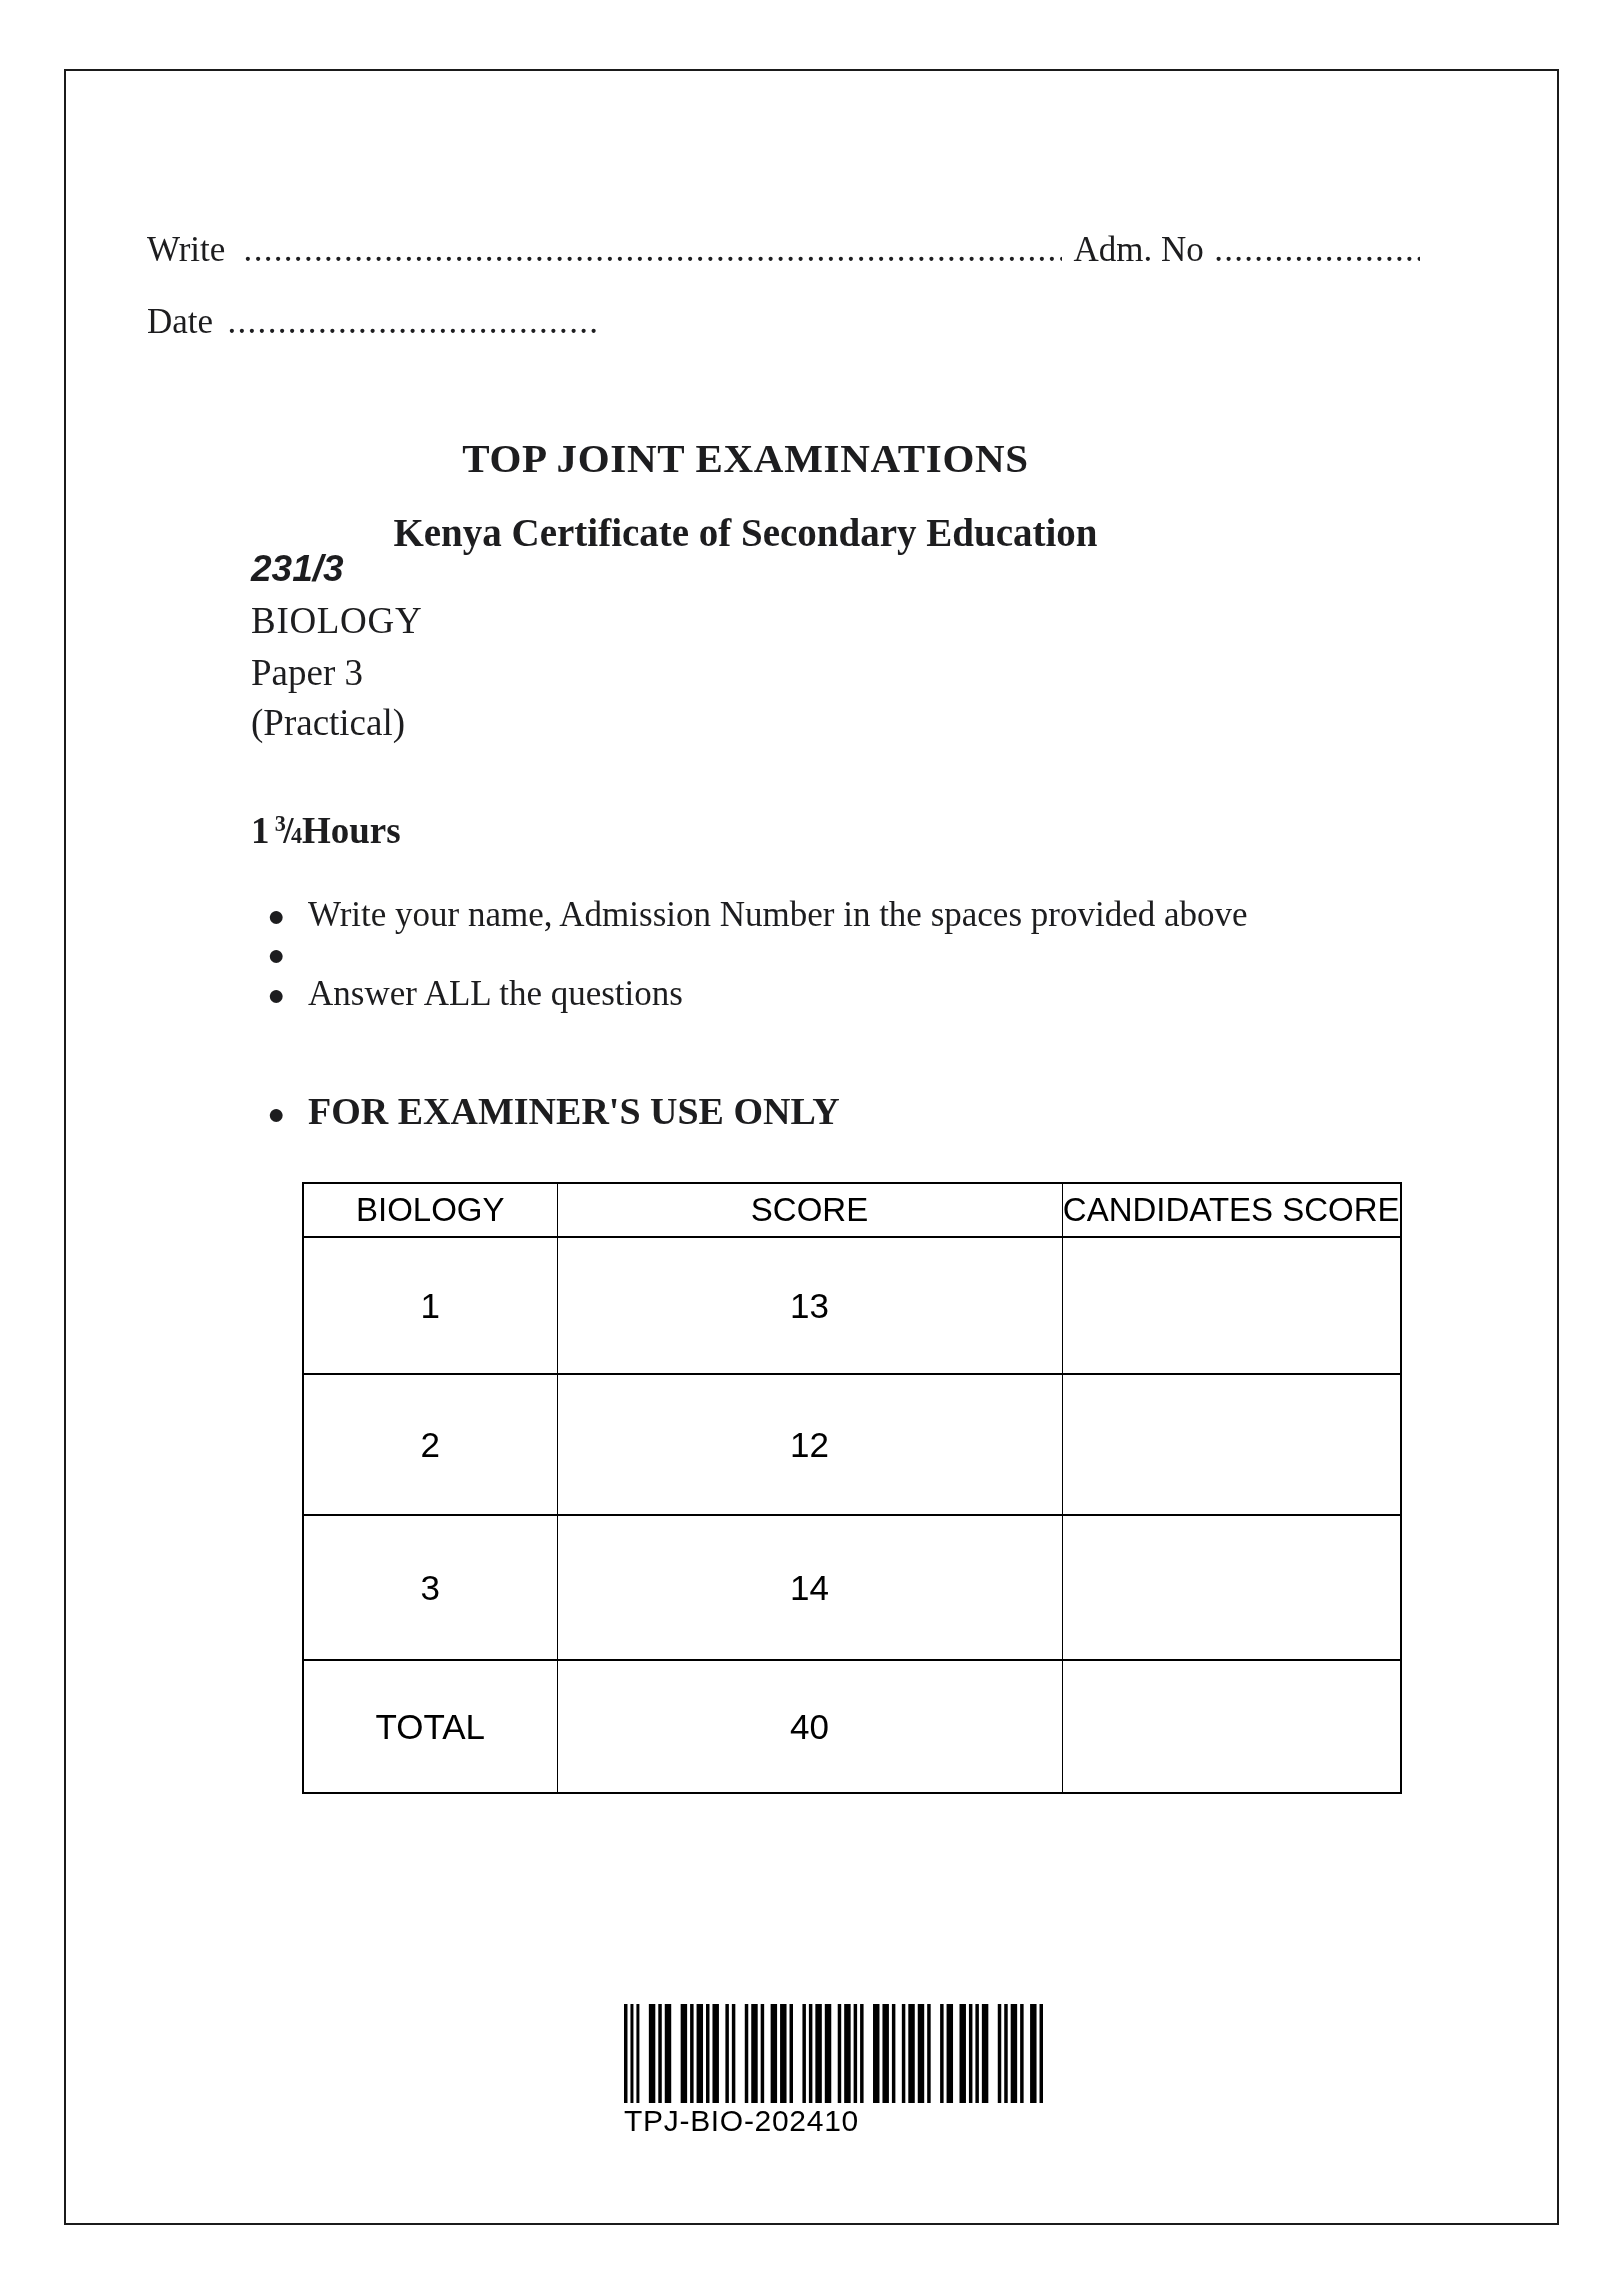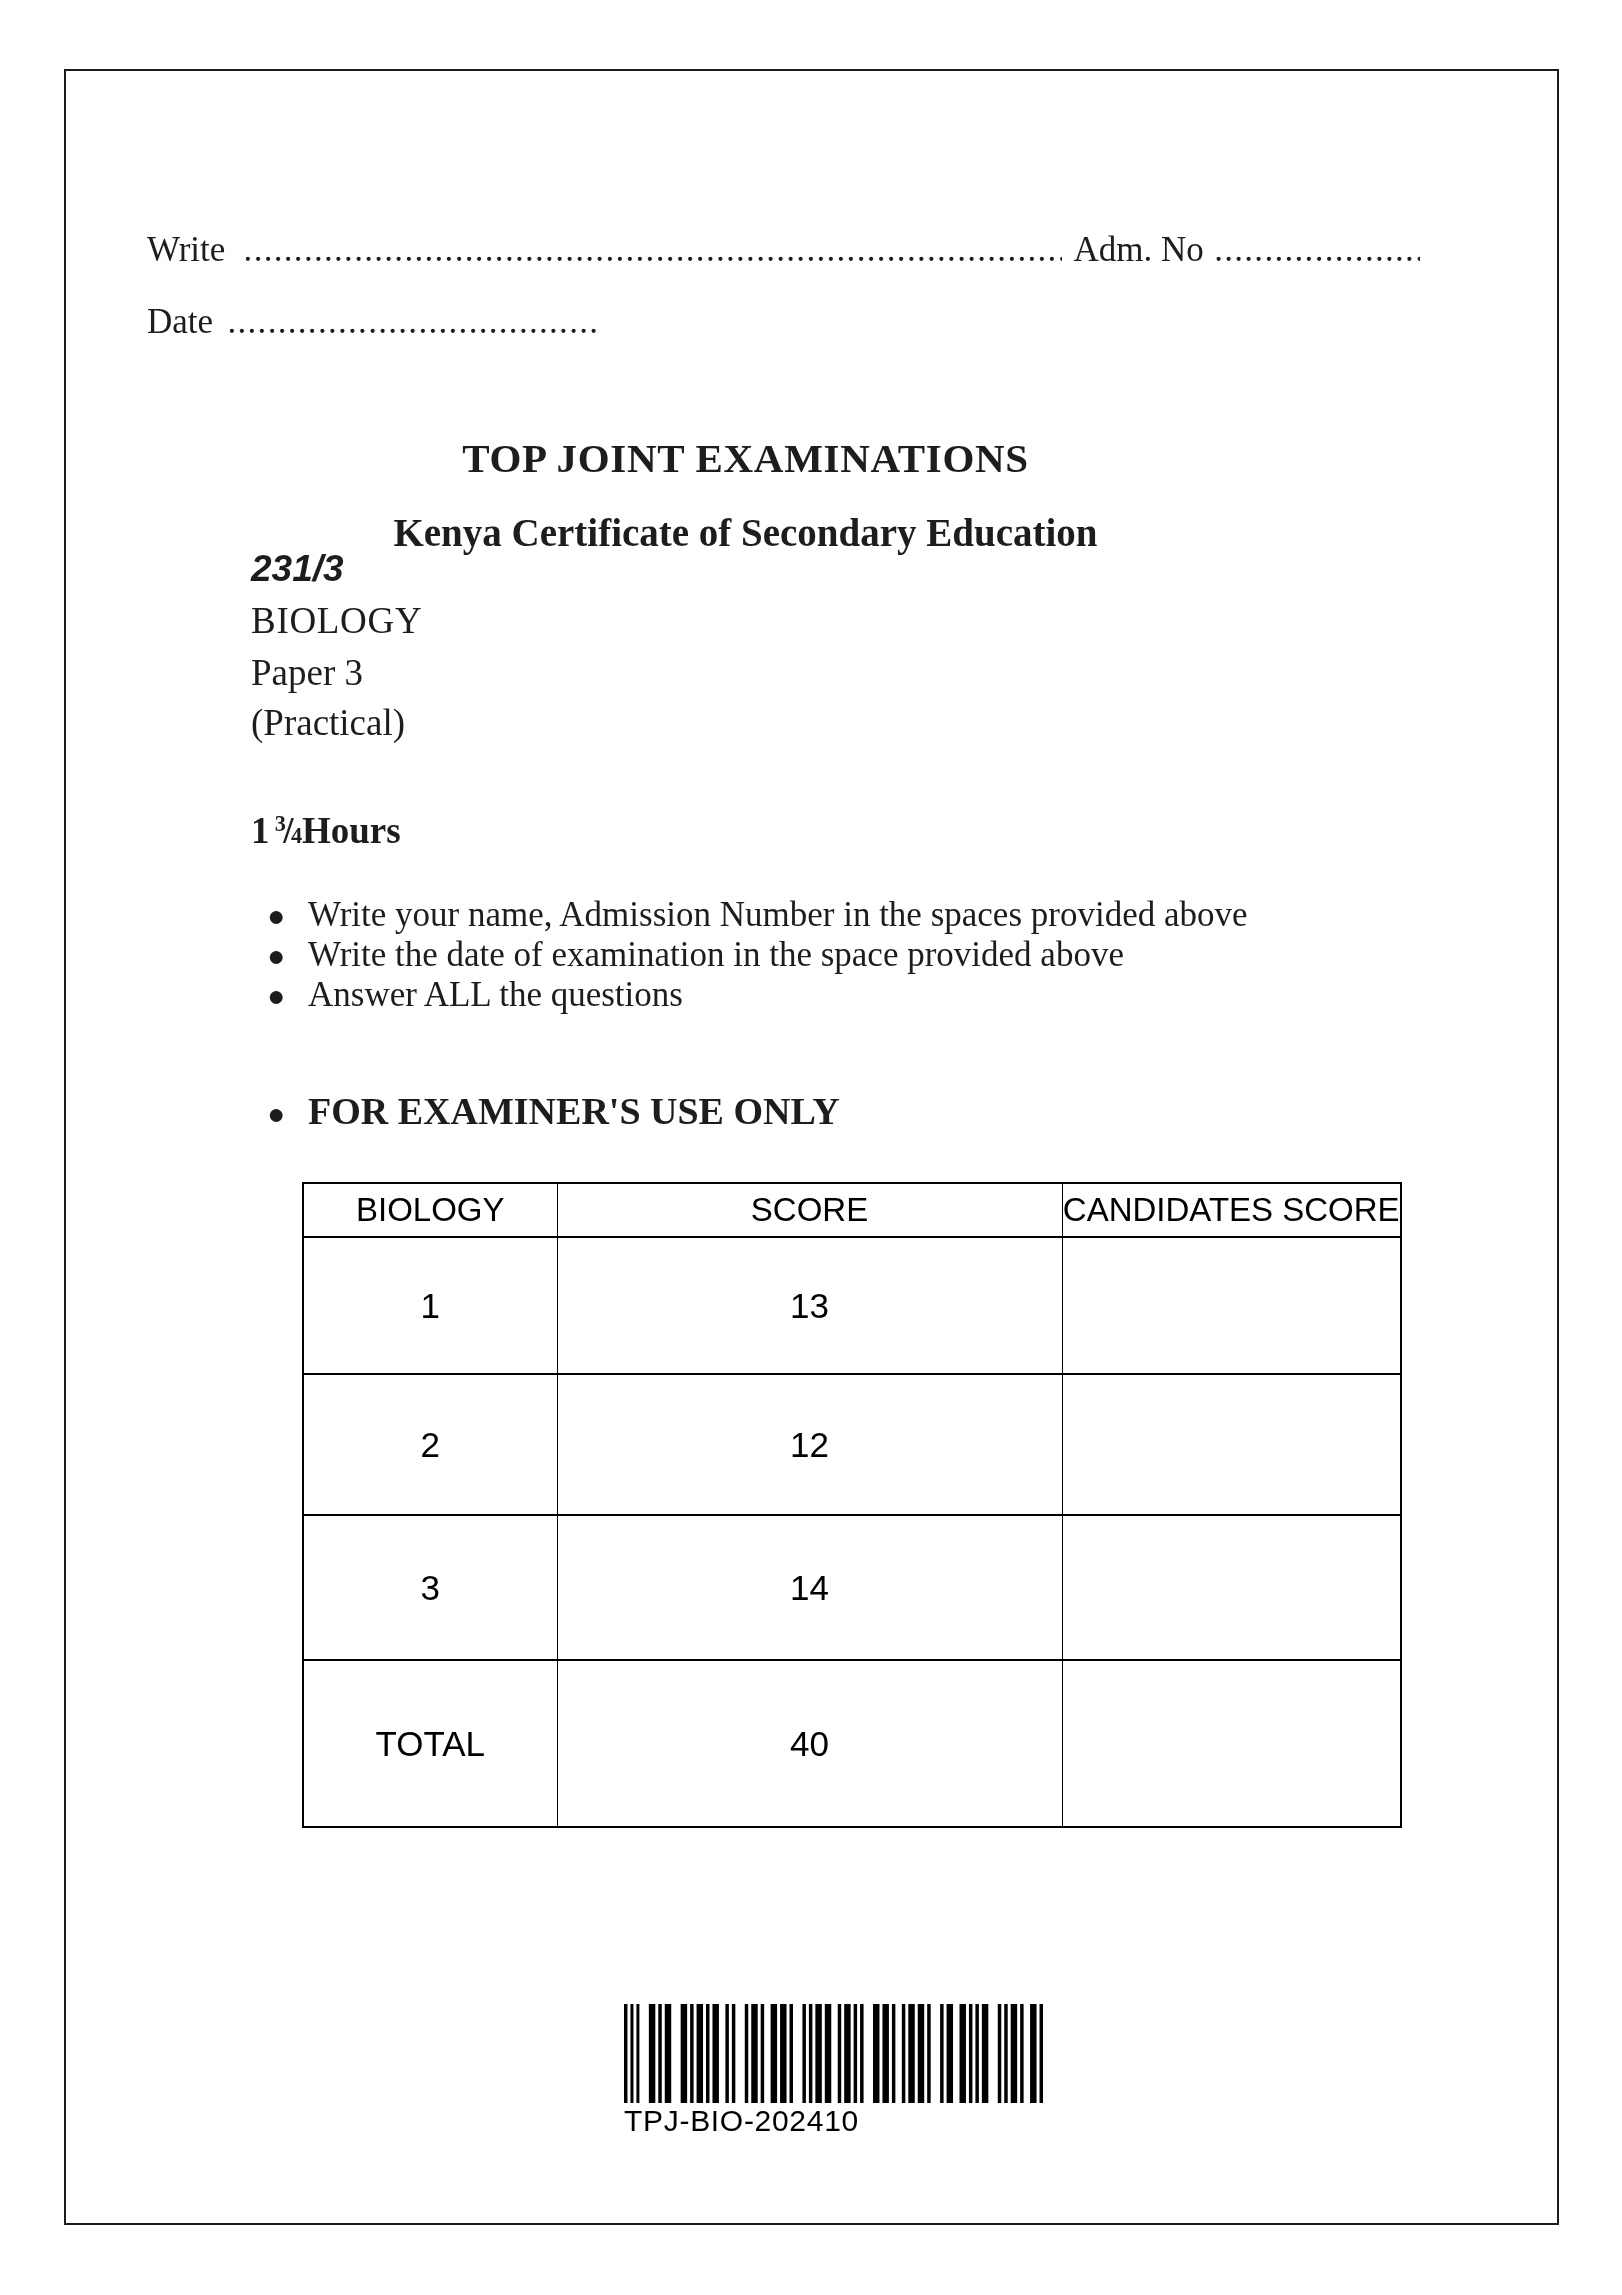--- a/index.html
+++ b/index.html
@@ -53,21 +53,21 @@
     font-family:"Liberation Sans", sans-serif; color:#000;
   }
   .score-table th, .score-table td {
     border-left:1.3px solid #000; border-right:1.3px solid #000;
     border-top:2px solid #000; border-bottom:2px solid #000;
     text-align:center; vertical-align:middle; padding:0; overflow:hidden;
   }
   .score-table { border:2px solid #000; }
   .score-table thead th { height:52px; font-weight:normal; font-size:33px; letter-spacing:0; }
   .score-table tbody td { font-size:35px; }
-  .row-1 { height:137px; } .row-2 { height:141px; } .row-3 { height:145px; } .row-total { height:167px; }
+  .row-1 { height:137px; } .row-2 { height:141px; } .row-3 { height:145px; } .row-total { height:133px; }
   
   .barcode-wrap { position:absolute; left:592px; top:2004px; width:405px; text-align:left;padding-left:32px; }
   .barcode-svg { width:419px; height:99px; display:block; }
   .barcode-svg rect { fill:#000; }
   .barcode-text {
     font-family:"Liberation Sans", sans-serif; font-size:30px; color:#000;
     margin-top:1.3px; letter-spacing:0.7px; white-space:nowrap;
   }
 </style>
 </head>
@@ -103,21 +103,20 @@
     <span>1</span><span class="frac-num">3</span><span class="frac-slash">/</span><span class="frac-den">4</span><span class="unit">Hours</span>
   </div>
 
   <div class="instructions">
     <div class="instr-row">
       <span class="bullet">●</span>
       <span>Write your name, Admission Number in the spaces provided above</span>
     </div>
     <div class="instr-row">
       <span class="bullet">●</span>
-      <span>Write the date of examination in the space provided above</span>
     </div>
     <div class="instr-row">
       <span class="bullet">●</span>
       <span>Answer ALL the questions</span>
     </div>
   </div>
 
   <div class="examiner-row">
     <span class="bullet">●</span>
     <span>FOR EXAMINER'S USE ONLY</span>

